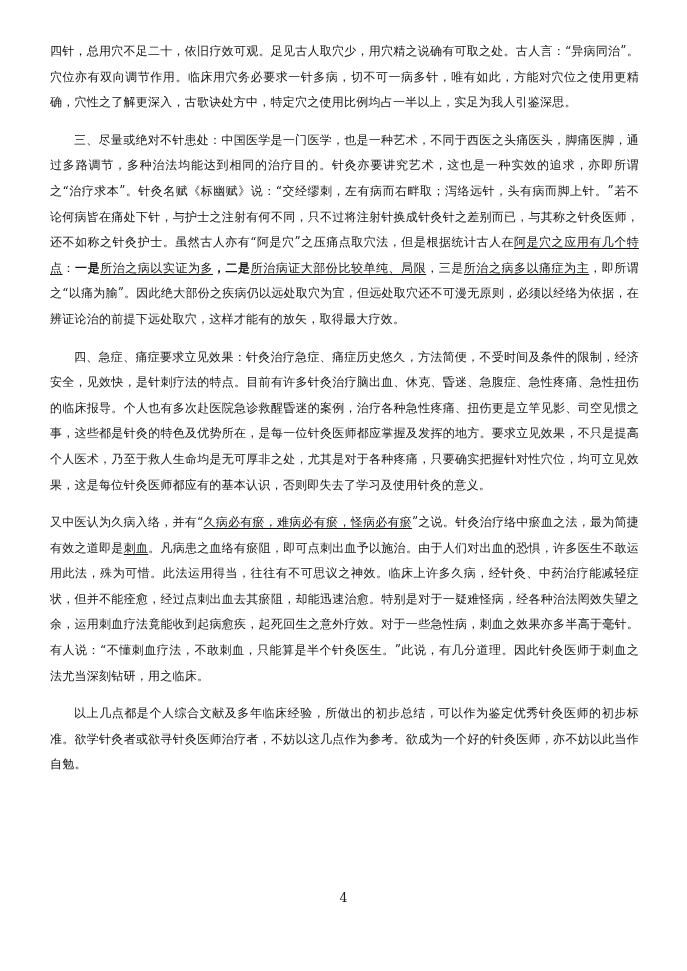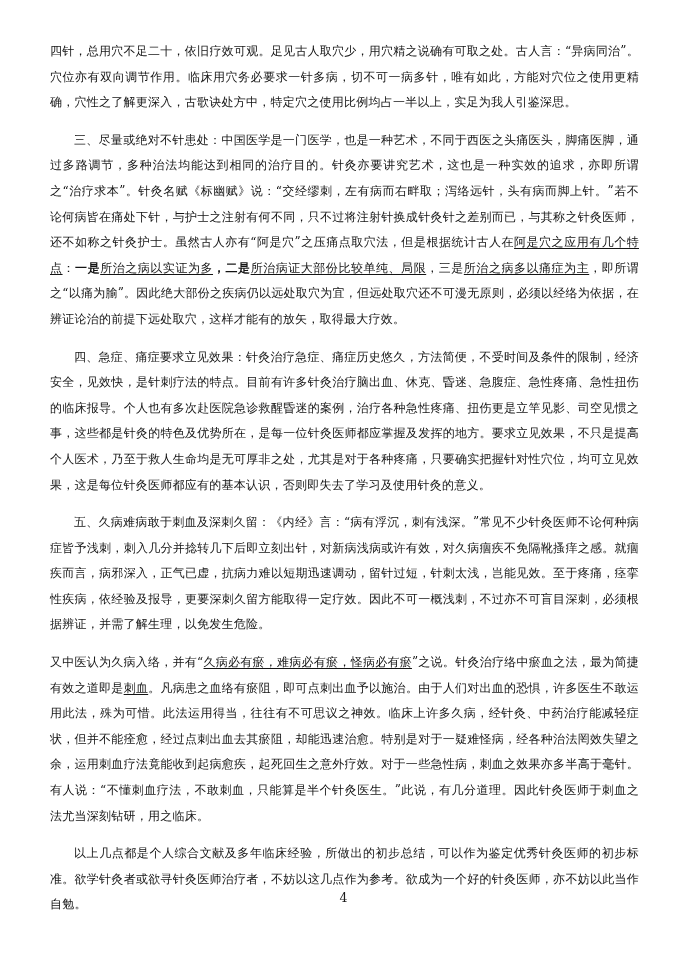--- a/index.html
+++ b/index.html
@@ -55,20 +55,19 @@
 </style>
 </head>
 <body>
 
 <div id="page">
 
   <div id="doc-body">
       <p class="para"><span>四针，总用穴不足二十，依旧疗效可观。足见古人取穴少，用穴精之说确有可取之处。古人言：“异病同治”。穴位亦有双向调节作用。临床用穴务必要求一针多病，切不可一病多针，唯有如此，方能对穴位之使用更精确，穴性之了解更深入，古歌诀处方中，特定穴之使用比例均占一半以上，实足为我人引鉴深思。</span></p>
       <p class="para indent"><span>三、尽量或绝对不针患处：中国医学是一门医学，也是一种艺术，不同于西医之头痛医头，脚痛医脚，通过多路调节，多种治法均能达到相同的治疗目的。针灸亦要讲究艺术，这也是一种实效的追求，亦即所谓之“治疗求本”。针灸名赋《标幽赋》说：“交经缪刺，左有病而右畔取；泻络远针，头有病而脚上针。”若不论何病皆在痛处下针，与护士之注射有何不同，只不过将注射针换成针灸针之差别而已，与其称之针灸医师，还不如称之针灸护士。虽然古人亦有“阿是穴”之压痛点取穴法，但是根据统计古人在</span><span class="bu">阿是穴之应用有几个特点</span><span>：</span><span style="font-weight: bold;">一是</span><span class="bu">所治之病以实证为多</span><span style="font-weight: bold;">，二是</span><span class="bu">所治病证大部份比较单纯、局限</span><span>，三是</span><span class="bu">所治之病多以痛症为主</span><span>，即所谓之“以痛为腧”。因此绝大部份之疾病仍以远处取穴为宜，但远处取穴还不可漫无原则，必须以经络为依据，在辨证论治的前提下远处取穴，这样才能有的放矢，取得最大疗效。</span></p>
       <p class="para indent"><span>四、急症、痛症要求立见效果：针灸治疗急症、痛症历史悠久，方法简便，不受时间及条件的限制，经济安全，见效快，是针刺疗法的特点。目前有许多针灸治疗脑出血、休克、昏迷、急腹症、急性疼痛、急性扭伤的临床报导。个人也有多次赴医院急诊救醒昏迷的案例，治疗各种急性疼痛、扭伤更是立竿见影、司空见惯之事，这些都是针灸的特色及优势所在，是每一位针灸医师都应掌握及发挥的地方。要求立见效果，不只是提高个人医术，乃至于救人生命均是无可厚非之处，尤其是对于各种疼痛，只要确实把握针对性穴位，均可立见效果，这是每位针灸医师都应有的基本认识，否则即失去了学习及使用针灸的意义。</span></p>
-      <p class="para indent"><span>五、久病难病敢于刺血及深刺久留：《内经》言：“病有浮沉，刺有浅深。”常见不少针灸医师不论何种病症皆予浅刺，刺入几分并捻转几下后即立刻出针，对新病浅病或许有效，对久病痼疾不免隔靴搔痒之感。就痼疾而言，病邪深入，正气已虚，抗病力难以短期迅速调动，留针过短，针刺太浅，岂能见效。至于疼痛，痉挛性疾病，依经验及报导，更要深刺久留方能取得一定疗效。因此不可一概浅刺，不过亦不可盲目深刺，必须根据辨证，并需了解生理，以免发生危险。</span></p>
       <p class="para"><span>又中医认为久病入络，并有“</span><span class="bu">久病必有瘀，难病必有瘀，怪病必有瘀</span><span>”之说。针灸治疗络中瘀血之法，最为简捷有效之道即是</span><span class="bu">刺血</span><span>。凡病患之血络有瘀阻，即可点刺出血予以施治。由于人们对出血的恐惧，许多医生不敢运用此法，殊为可惜。此法运用得当，往往有不可思议之神效。临床上许多久病，经针灸、中药治疗能减轻症状，但并不能痊愈，经过点刺出血去其瘀阻，却能迅速治愈。特别是对于一疑难怪病，经各种治法罔效失望之余，运用刺血疗法竟能收到起病愈疾，起死回生之意外疗效。对于一些急性病，刺血之效果亦多半高于毫针。有人说：“不懂刺血疗法，不敢刺血，只能算是半个针灸医生。”此说，有几分道理。因此针灸医师于刺血之 法尤当深刻钻研，用之临床。</span></p>
       <p class="para indent"><span>以上几点都是个人综合文献及多年临床经验，所做出的初步总结，可以作为鉴定优秀针灸医师的初步标准。欲学针灸者或欲寻针灸医师治疗者，不妨以这几点作为参考。欲成为一个好的针灸医师，亦不妨以此当作自勉。</span></p>
     </div>
 
   <div id="page-number">4</div>
 
 </div>
 
 </body></html>

